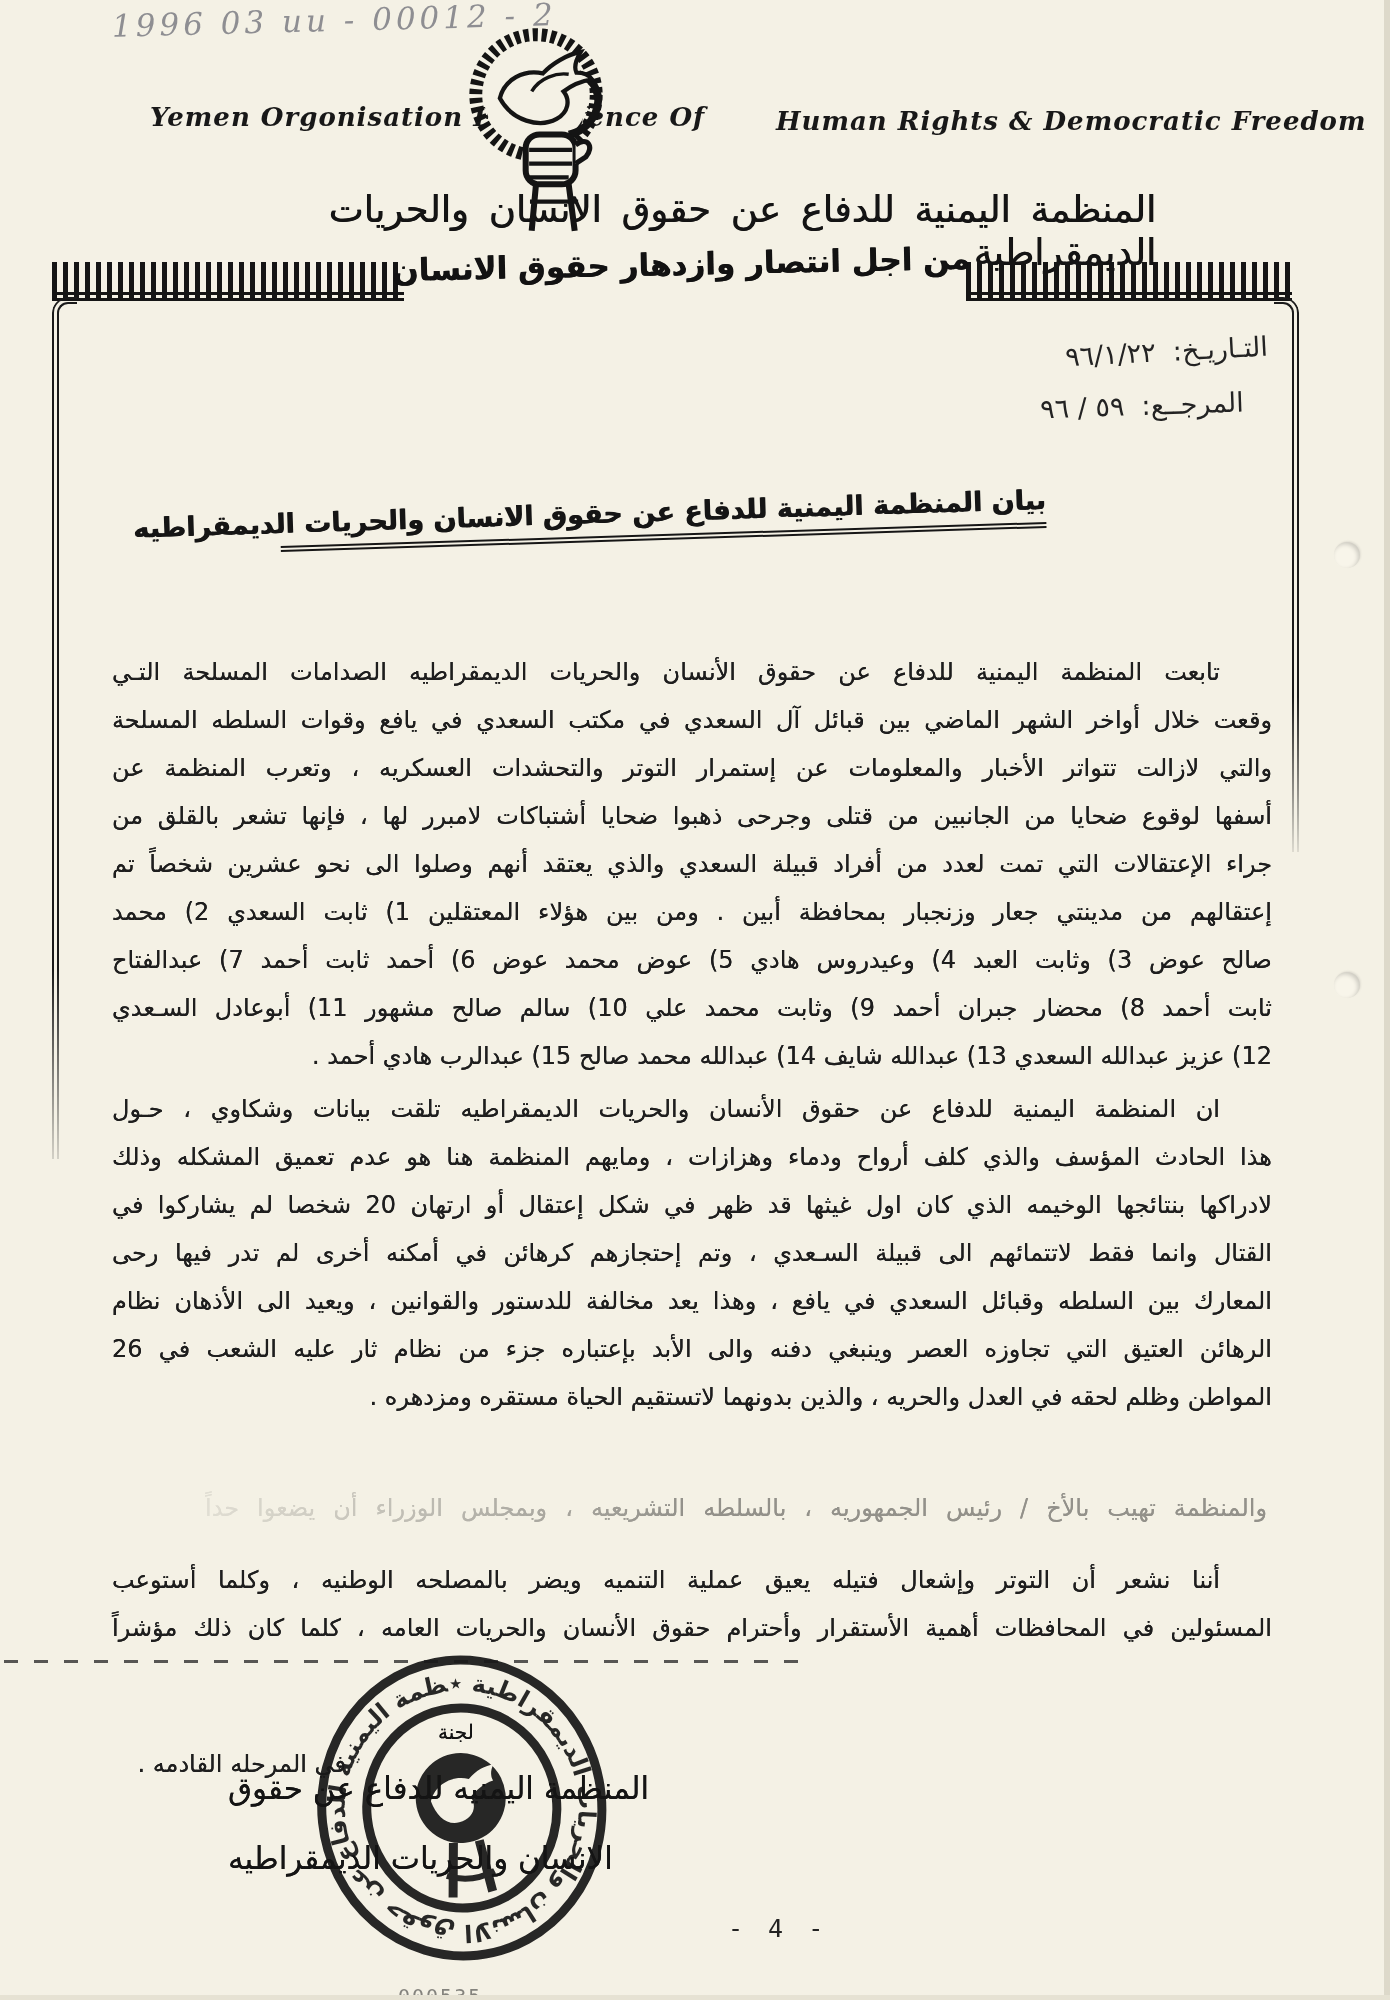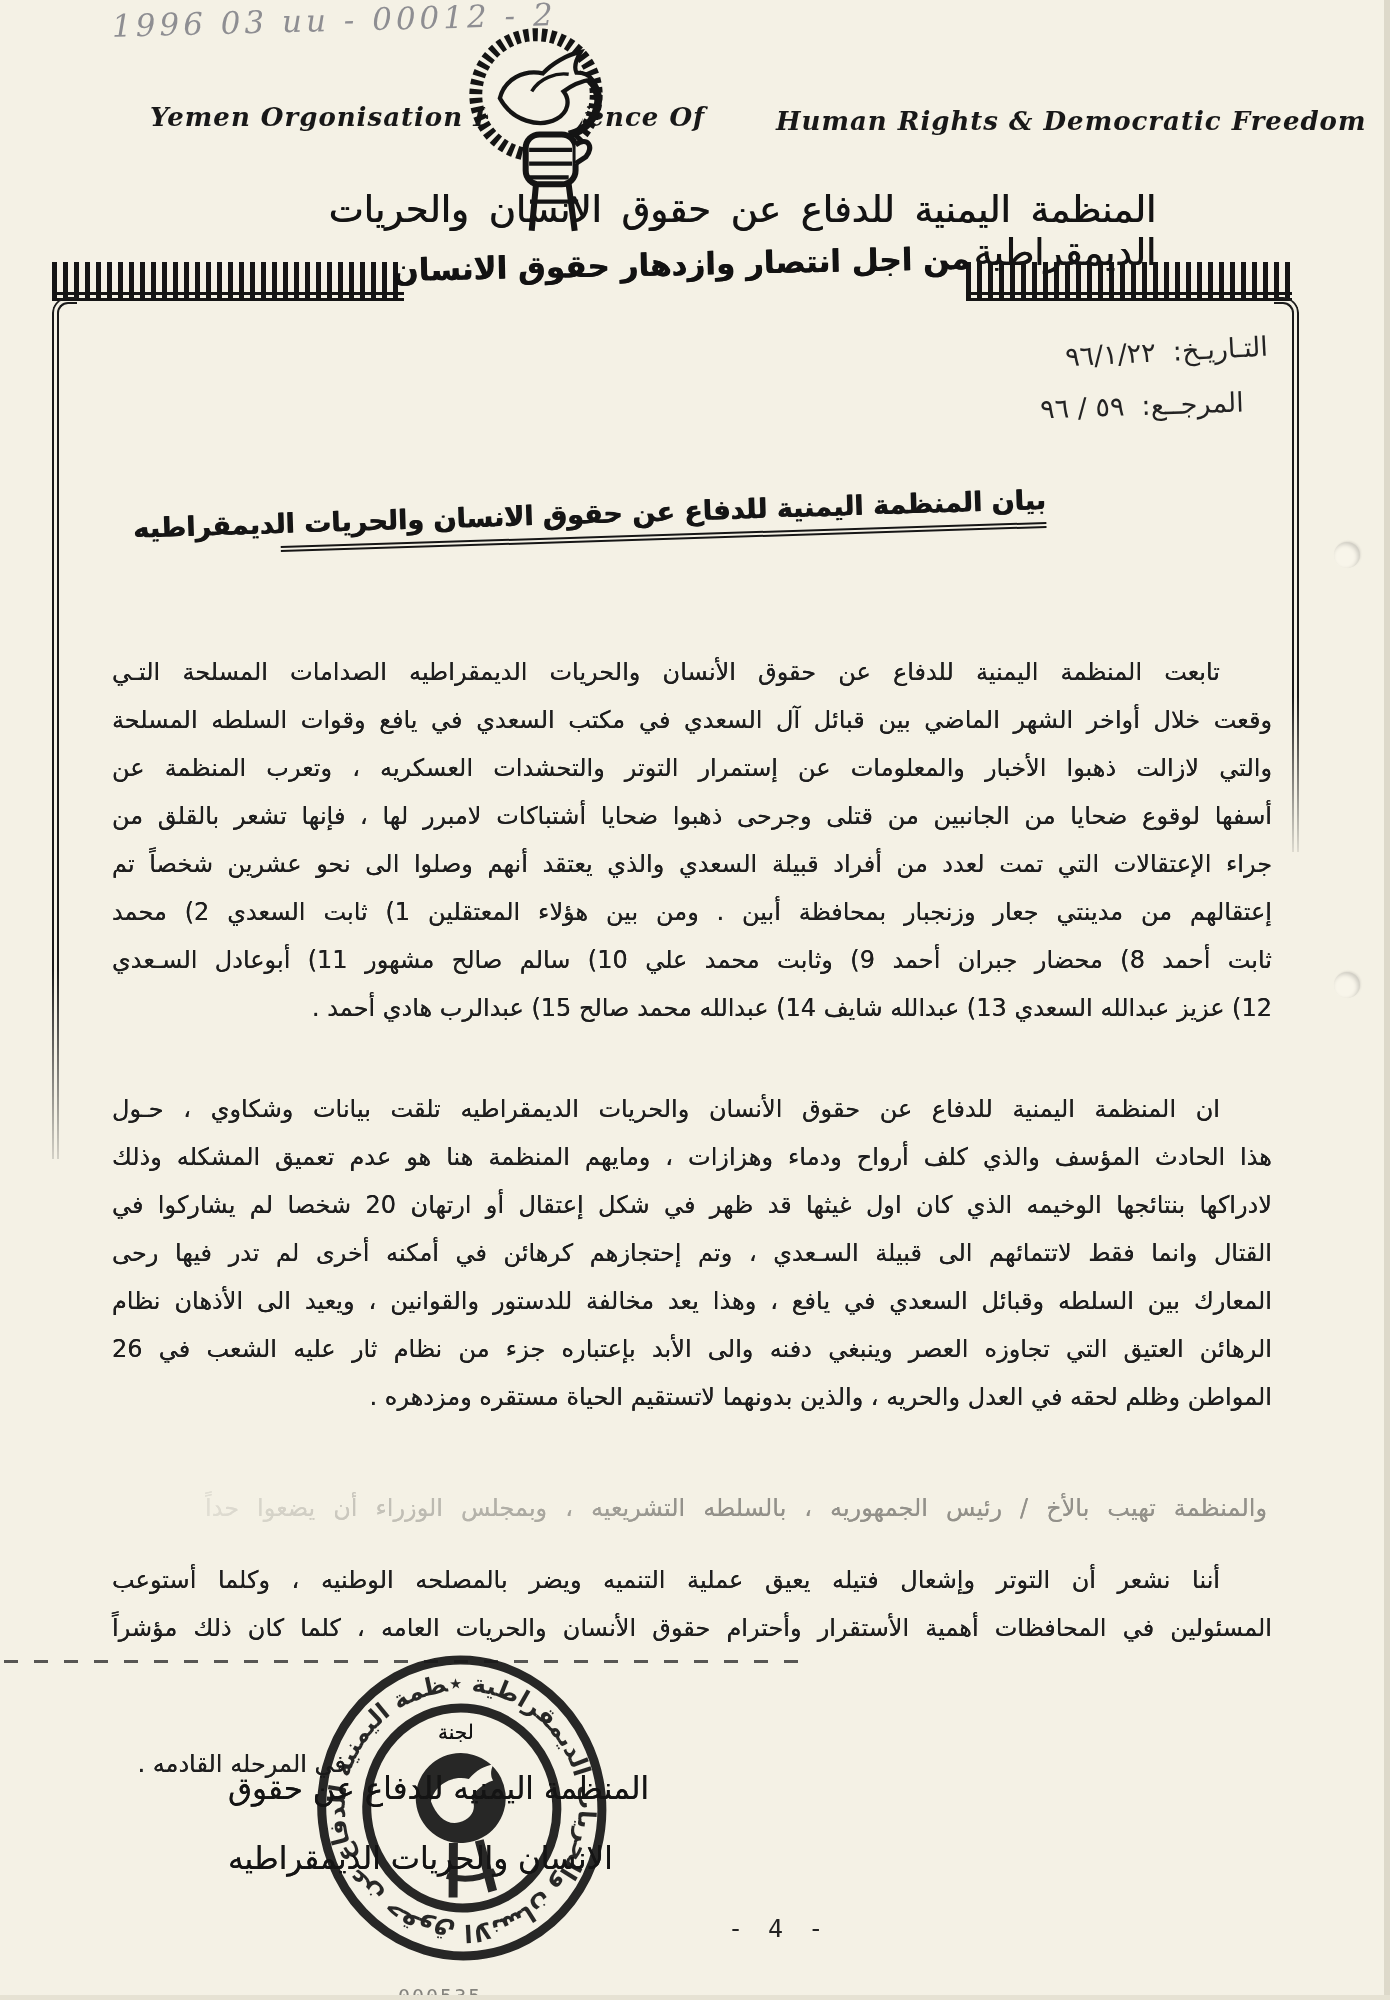--- a/index.html
+++ b/index.html
@@ -119,24 +119,25 @@
   <div class="abs meta meta-ref">
     <span>المرجــع:</span>&nbsp;
     <span>٥٩ / ٩٦</span>
   </div>
 
   <div class="abs heading">بيان المنظمة اليمنية للدفاع عن حقوق الانسان والحريات الديمقراطيه</div>
 
   <div class="abs para" style="top:648px">
     <div class="bline indent">تابعت المنظمة اليمنية للدفاع عن حقوق الأنسان والحريات الديمقراطيه الصدامات المسلحة التـي</div>
     <div class="bline">وقعت خلال أواخر الشهر الماضي بين قبائل آل السعدي في مكتب السعدي في يافع وقوات السلطه المسلحة</div>
-    <div class="bline">والتي لازالت ذهبوا الأخبار والمعلومات عن إستمرار التوتر والتحشدات العسكريه ، وتعرب المنظمة عن</div>
+    <div class="bline">والتي لازالت تتواتر الأخبار والمعلومات عن إستمرار التوتر والتحشدات العسكريه ، وتعرب المنظمة عن</div>
     <div class="bline">أسفها لوقوع ضحايا من الجانبين من قتلى وجرحى ذهبوا ضحايا أشتباكات لامبرر لها ، فإنها تشعر بالقلق من</div>
     <div class="bline">جراء الإعتقالات التي تمت لعدد من أفراد قبيلة السعدي والذي يعتقد أنهم وصلوا الى نحو عشرين شخصاً تم</div>
     <div class="bline">إعتقالهم من مدينتي جعار وزنجبار بمحافظة أبين . ومن بين هؤلاء المعتقلين 1) ثابت السعدي 2) محمد</div>
+    <div class="bline">صالح عوض 3) وثابت العبد 4) وعيدروس هادي 5) عوض محمد عوض 6) أحمد ثابت أحمد 7) عبدالفتاح</div>
     <div class="bline">ثابت أحمد 8) محضار جبران أحمد 9) وثابت محمد علي 10) سالم صالح مشهور 11) أبوعادل السـعدي</div>
     <div class="bline last">12) عزيز عبدالله السعدي 13) عبدالله شايف 14) عبدالله محمد صالح 15) عبدالرب هادي أحمد .</div>
   </div>
 
   <div class="abs para" style="top:1085px">
     <div class="bline indent">ان المنظمة اليمنية للدفاع عن حقوق الأنسان والحريات الديمقراطيه تلقت بيانات وشكاوي ، حـول</div>
     <div class="bline">هذا الحادث المؤسف والذي كلف أرواح ودماء وهزازات ، ومايهم المنظمة هنا هو عدم تعميق المشكله وذلك</div>
     <div class="bline">لادراكها بنتائجها الوخيمه الذي كان اول غيثها قد ظهر في شكل إعتقال أو ارتهان 20 شخصا لم يشاركوا في</div>
     <div class="bline">القتال وانما فقط لاتتمائهم الى قبيلة السـعدي ، وتم إحتجازهم كرهائن في أمكنه أخرى لم تدر فيها رحى</div>
     <div class="bline">المعارك بين السلطه وقبائل السعدي في يافع ، وهذا يعد مخالفة للدستور والقوانين ، ويعيد الى الأذهان نظام</div>

